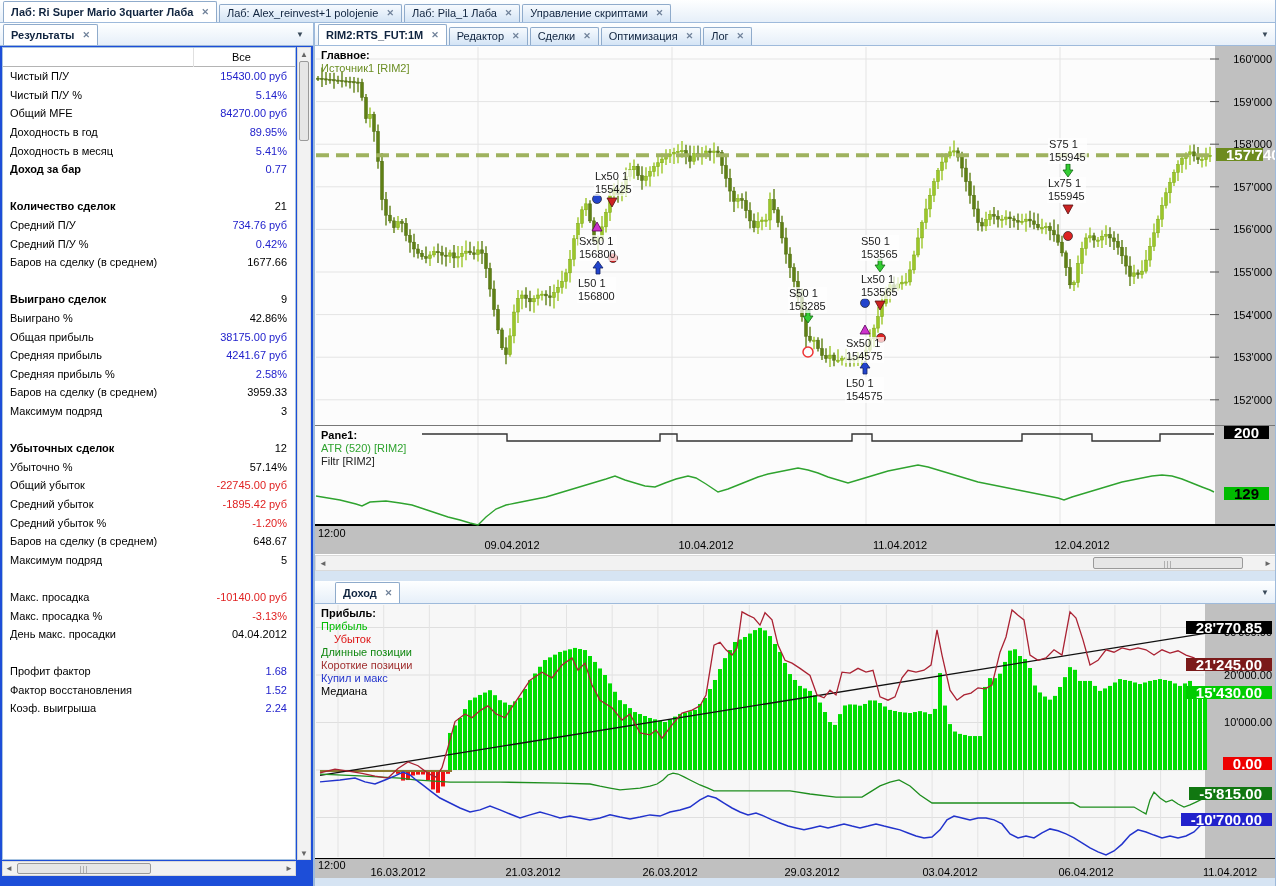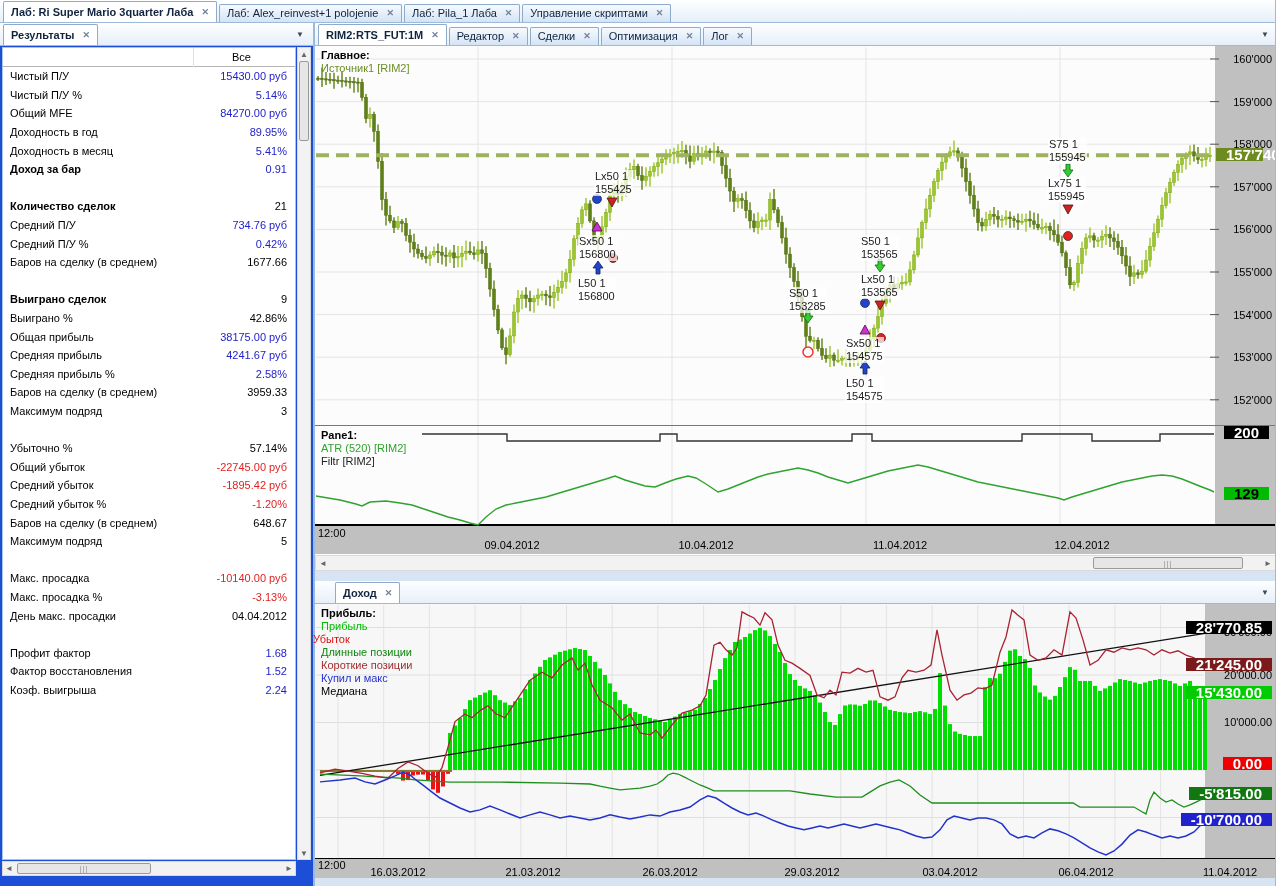--- a/index.html
+++ b/index.html
@@ -101,21 +101,21 @@
           <div class="stat-row">
             <span class="lbl">Доходность в год</span>
             <span class="val c-blue">89.95%</span>
           </div>
           <div class="stat-row">
             <span class="lbl">Доходность в месяц</span>
             <span class="val c-blue">5.41%</span>
           </div>
           <div class="stat-row">
             <span class="lbl b">Доход за бар</span>
-            <span class="val c-blue">0.91</span>
+            <span class="val c-blue">0.77</span>
           </div>
           <div class="stat-row"></div>
           <div class="stat-row">
             <span class="lbl b">Количество сделок</span>
             <span class="val c-black">21</span>
           </div>
           <div class="stat-row">
             <span class="lbl">Средний П/У</span>
             <span class="val c-blue">734.76 руб</span>
           </div>
@@ -150,20 +150,24 @@
           </div>
           <div class="stat-row">
             <span class="lbl">Баров на сделку (в среднем)</span>
             <span class="val c-black">3959.33</span>
           </div>
           <div class="stat-row">
             <span class="lbl">Максимум подряд</span>
             <span class="val c-black">3</span>
           </div>
           <div class="stat-row"></div>
+          <div class="stat-row">
+            <span class="lbl b">Убыточных сделок</span>
+            <span class="val c-black">12</span>
+          </div>
           <div class="stat-row">
             <span class="lbl">Убыточно %</span>
             <span class="val c-black">57.14%</span>
           </div>
           <div class="stat-row">
             <span class="lbl">Общий убыток</span>
             <span class="val c-red">-22745.00 руб</span>
           </div>
           <div class="stat-row">
             <span class="lbl">Средний убыток</span>
@@ -1034,21 +1038,21 @@
       <div class="axlabel" style="left: 1214px; top: 716px; width: 58px;">10'000.00</div>
       <div class="axlabel" style="left: 1214px; top: 812px; width: 58px;">-10'000.00</div>
       <div class="boxlabel" style="right: 3px; top: 621px; background: rgb(0, 0, 0); color: rgb(255, 255, 255);">28'770.85</div>
       <div class="boxlabel" style="right: 3px; top: 658px; background: rgb(123, 26, 26); color: rgb(255, 255, 255);">21'245.00</div>
       <div class="boxlabel" style="right: 3px; top: 686px; background: rgb(0, 204, 0); color: rgb(255, 255, 255);">15'430.00</div>
       <div class="boxlabel" style="right: 3px; top: 757px; background: rgb(238, 0, 0); color: rgb(255, 255, 255);">0.00</div>
       <div class="boxlabel" style="right: 3px; top: 787px; background: rgb(17, 119, 17); color: rgb(255, 255, 255);">-5'815.00</div>
       <div class="boxlabel" style="right: 3px; top: 813px; background: rgb(34, 34, 204); color: rgb(255, 255, 255);">-10'700.00</div>
       <div class="legend-line" style="left: 321px; top: 607px; font-weight: bold;">Прибыль:</div>
       <div class="legend-line" style="left: 321px; top: 620px; color: rgb(0, 187, 0);">Прибыль</div>
-      <div class="legend-line" style="left: 313px; top: 633px; color: rgb(221, 17, 17);">Убыток</div>
+      <div class="legend-line" style="left: 334px; top: 633px; color: rgb(221, 17, 17);">Убыток</div>
       <div class="legend-line" style="left: 321px; top: 646px; color: rgb(17, 136, 17);">Длинные позиции</div>
       <div class="legend-line" style="left: 321px; top: 659px; color: rgb(160, 48, 48);">Короткие позиции</div>
       <div class="legend-line" style="left: 321px; top: 672px; color: rgb(34, 51, 204);">Купил и макс</div>
       <div class="legend-line" style="left: 321px; top: 685px; color: rgb(0, 0, 0);">Медиана</div>
       <div class="timelabel" style="left: 318px; top: 859px;">12:00</div>
       <div class="datelabel" style="left: 398px; top: 866px;">16.03.2012</div>
       <div class="datelabel" style="left: 533px; top: 866px;">21.03.2012</div>
       <div class="datelabel" style="left: 670px; top: 866px;">26.03.2012</div>
       <div class="datelabel" style="left: 812px; top: 866px;">29.03.2012</div>
       <div class="datelabel" style="left: 950px; top: 866px;">03.04.2012</div>

